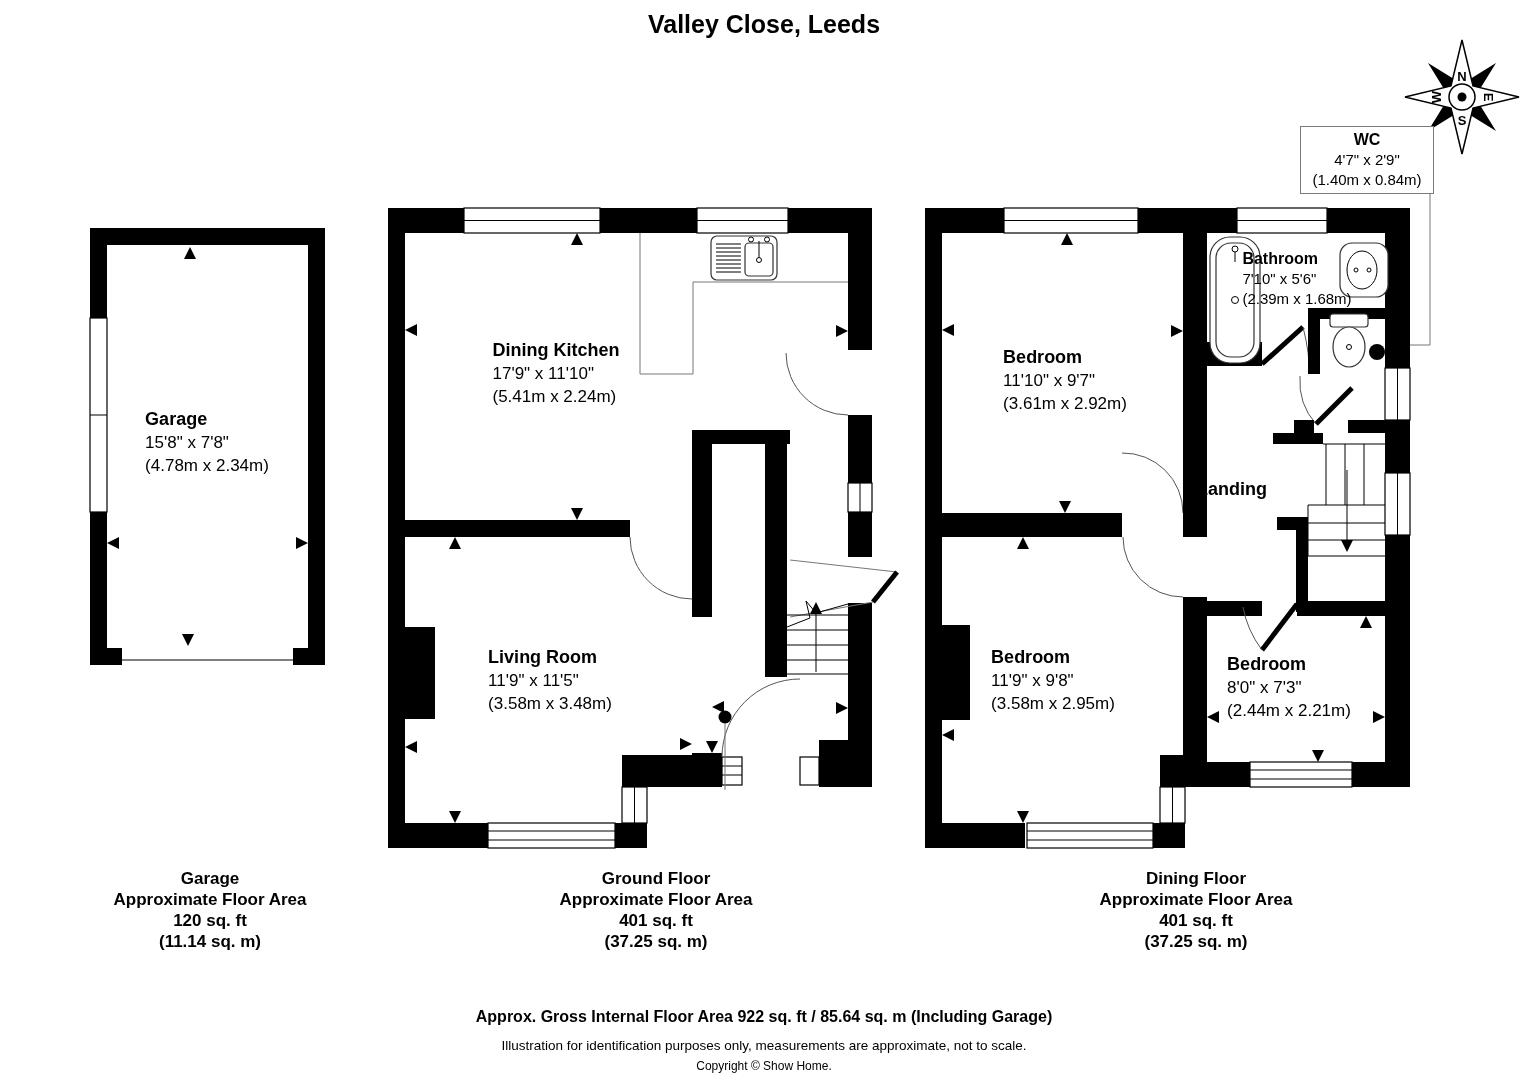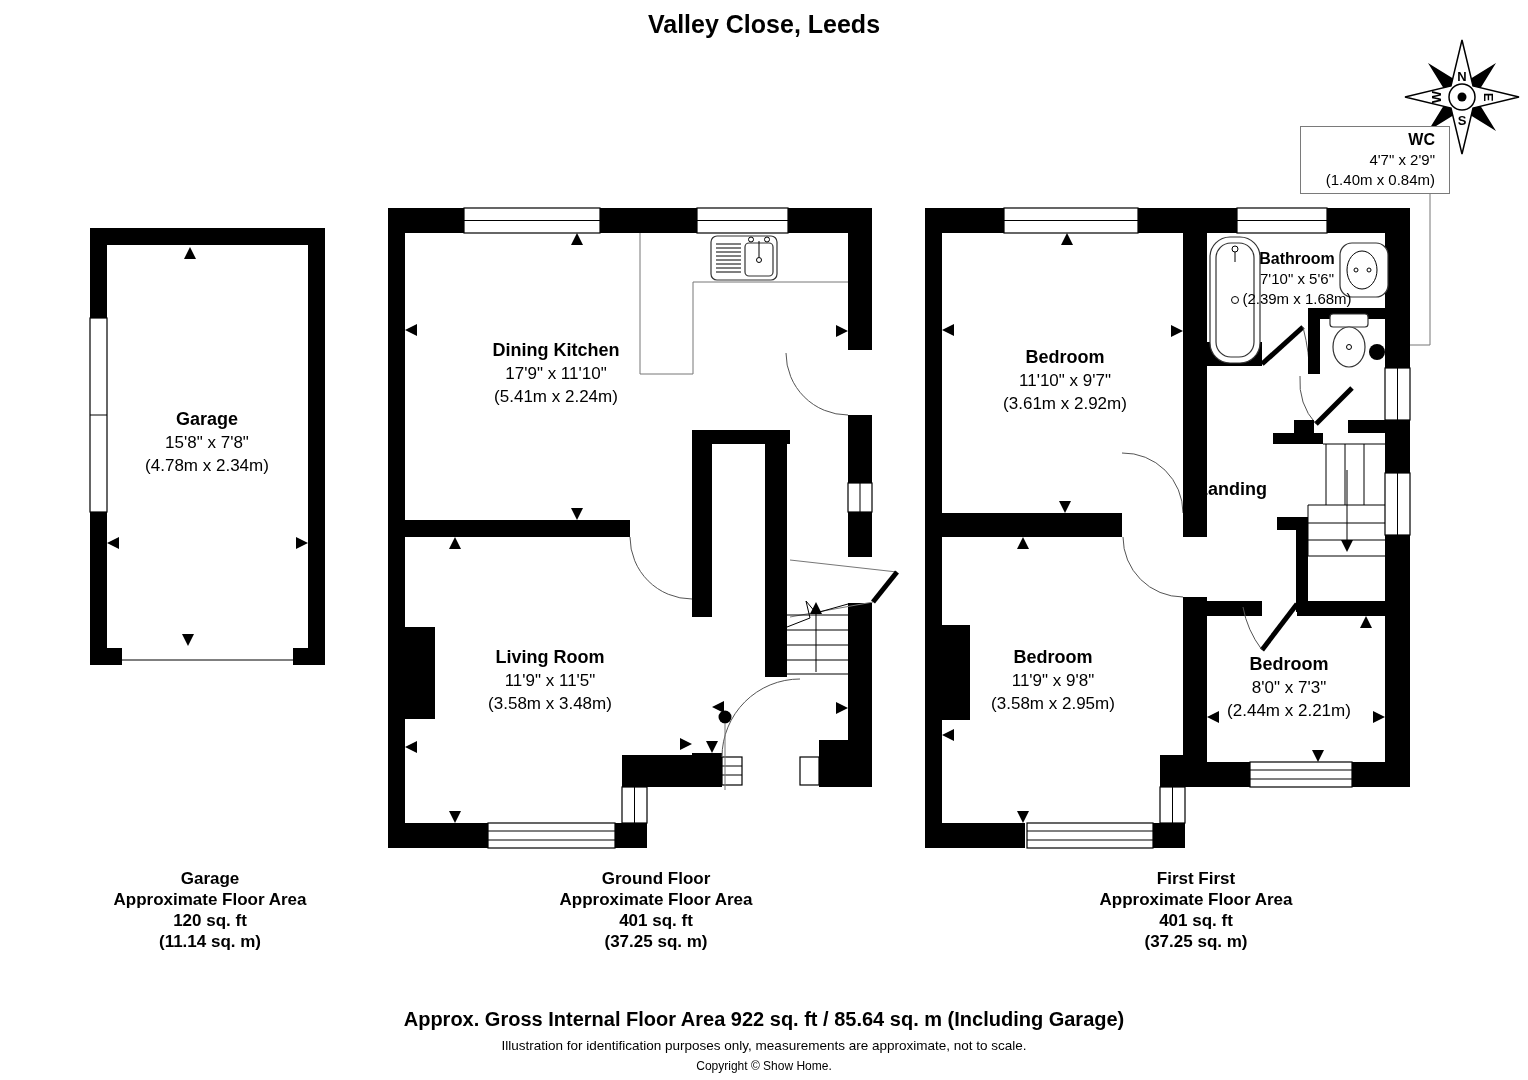--- a/index.html
+++ b/index.html
@@ -1,33 +1,33 @@
 <!DOCTYPE html>
 <html><head>
 <meta charset="utf-8">
 <style>
   html,body{margin:0;padding:0;background:#fff;}
   #canvas{position:relative;width:1528px;height:1080px;background:#fff;overflow:hidden;
           font-family:"Liberation Sans",sans-serif;color:#000;}
   #plan-svg{position:absolute;left:0;top:0;}
-  .room-label{position:absolute;transform:translateX(-50%);text-align:center;white-space:nowrap;}
+  .room-label{position:absolute;transform:translateX(-50%);text-align:left;white-space:nowrap;}
   .rname{font-weight:bold;font-size:18px;line-height:24px;}
   .rdim{font-size:17px;line-height:23px;}
   .room-label.small .rname{font-size:16px;line-height:21px;}
   .room-label.small .rdim{font-size:15px;line-height:20px;}
-  .label-box{position:absolute;background:#fff;border:1px solid #7a7a7a;text-align:right;
-             padding:3px 14px;}
+  .label-box{position:absolute;background:#fff;border:1px solid #7a7a7a;text-align:center;
+             padding:3px 6px;}
   .label-box .rname{font-size:17px;line-height:22px;}
   .label-box .rdim{font-size:16px;line-height:22px;}
   .area-label{position:absolute;transform:translateX(-50%);text-align:center;
               font-weight:bold;font-size:17px;line-height:21px;white-space:nowrap;}
   #page-title{position:absolute;left:764px;top:10px;transform:translateX(-50%);
               font-weight:bold;font-size:25px;white-space:nowrap;}
   #footer-main{position:absolute;left:764px;top:1008px;transform:translateX(-50%);
-               font-weight:bold;font-size:20px;white-space:nowrap;}
+               font-weight:bold;font-size:16px;white-space:nowrap;}
   #footer-disclaimer{position:absolute;left:764px;top:1038px;transform:translateX(-50%);
                font-size:13.5px;white-space:nowrap;}
   #footer-copyright{position:absolute;left:764px;top:1059px;transform:translateX(-50%);
                font-size:12px;white-space:nowrap;}
   .wall{fill:#000;}
   .win{fill:#fff;stroke:#000;stroke-width:1.2;}
   .thin{fill:none;stroke:#000;stroke-width:1;}
   .gray{stroke:#777;}
   .arc{fill:none;stroke:#555;stroke-width:1;}
   .leaf{stroke:#000;stroke-width:5;}
@@ -326,21 +326,21 @@
   </div>
 
   <div class="area-label" style="left:656px;top:868px">
     <div>Ground Floor</div>
     <div>Approximate Floor Area</div>
     <div>401 sq. ft</div>
     <div>(37.25 sq. m)</div>
   </div>
 
   <div class="area-label" style="left:1196px;top:868px">
-    <div>First First</div>
+    <div>Dining Floor</div>
     <div>Approximate Floor Area</div>
     <div>401 sq. ft</div>
     <div>(37.25 sq. m)</div>
   </div>
 
   <div id="footer-main">Approx. Gross Internal Floor Area 922 sq. ft / 85.64 sq. m (Including Garage)</div>
   <div id="footer-disclaimer">Illustration for identification purposes only, measurements are approximate, not to scale.</div>
   <div id="footer-copyright">Copyright © Show Home.</div>
 
 </div>

